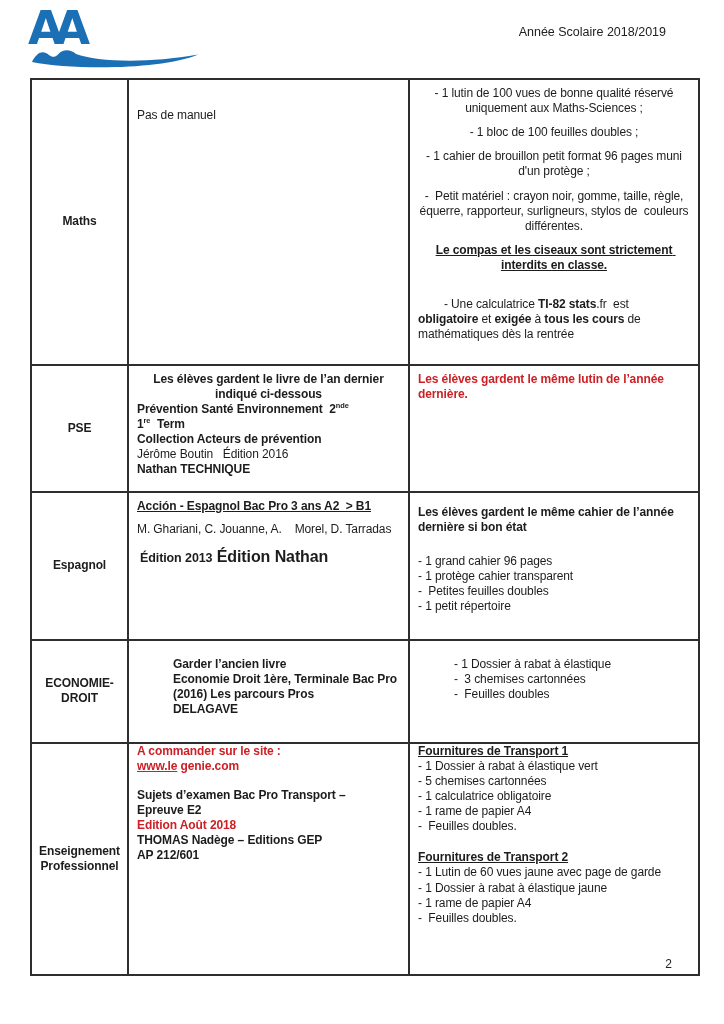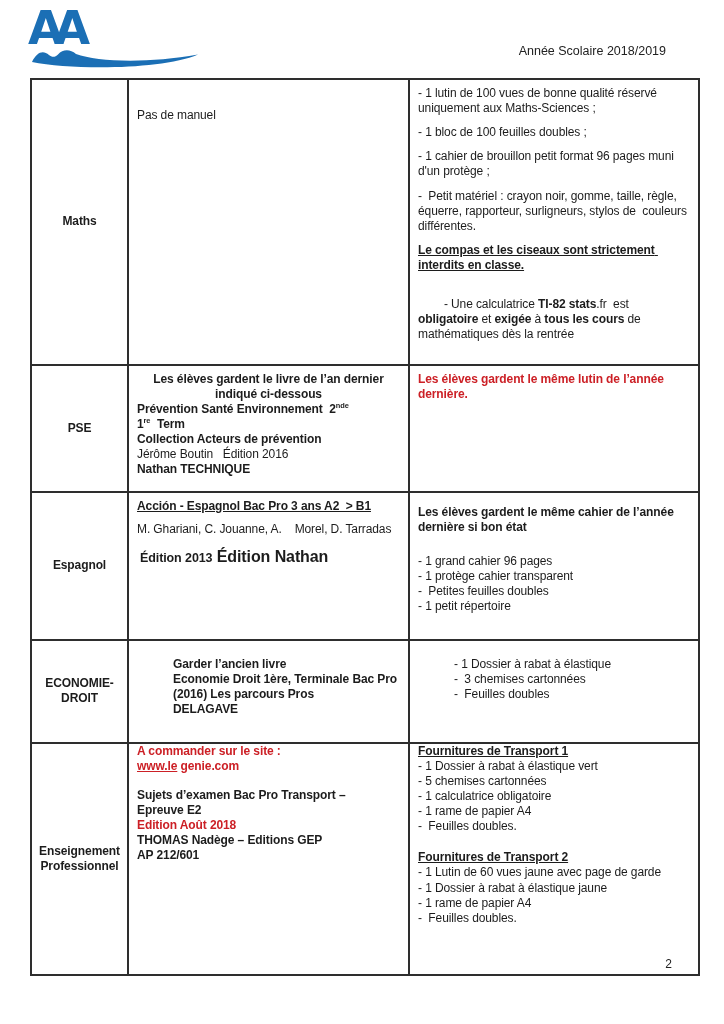--- a/index.html
+++ b/index.html
@@ -11,21 +11,21 @@
   .logo{position:absolute;left:28px;top:8px;width:190px;}
   .logo-row{display:flex;align-items:flex-start;}
   .monogram{
     color:#1b6fb5;font-weight:bold;font-size:46px;line-height:40px;
     letter-spacing:-9px;padding-right:14px;font-family:"DejaVu Sans", sans-serif;
   }
   .logo-text{padding-top:3px;}
   .logo-l1{color:#1b6fb5;font-size:13.5px;line-height:15px;}
   .logo-l2{color:#145ea6;font-size:16.5px;font-weight:bold;line-height:18px;}
   .swoosh{display:block;margin-top:-1px;margin-left:2px;}
-  .school-year{position:absolute;top:44px;right:58px;font-size:12.5px;color:#222;}
+  .school-year{position:absolute;top:25px;right:58px;font-size:12.5px;color:#222;}
   
   table.supplies{
     position:absolute;left:30px;top:78px;border-collapse:collapse;table-layout:fixed;
   }
   td{
     border:2px solid #2e2e2e;vertical-align:top;padding:6px 8px;
     font-size:12px;line-height:1.26;letter-spacing:-0.1px;
   }
   td.subject{
     vertical-align:middle;text-align:center;font-weight:bold;
@@ -34,21 +34,21 @@
   .r-maths{height:247px;}
   .r-pse{height:127px;}
   .r-esp{height:148px;}
   .r-eco{height:103px;}
   .r-ens{height:232px;}
   .pw{white-space:pre-wrap;}
   .b{font-weight:bold;}
   .red{color:#cc2026;}
   .u{text-decoration:underline;}
   .center{text-align:center;}
-  .item{margin-bottom:9px;}
+  .item{margin-bottom:9px;text-align:center;}
   .pad-top-16{padding-top:16px;padding-left:44px;}
   .pad-top-12{padding-top:0;}
   .book-maths{padding-top:22px;font-weight:normal;}
   sup{font-size:0.62em;vertical-align:super;line-height:0;}
   .ed-line{margin-top:10px;}
   .ed-small{font-weight:bold;font-size:12.5px;margin-left:3px;}
   .ed-big{font-weight:bold;font-size:16px;}
   .esp-title{margin-bottom:8px;}
   .esp-note{margin-bottom:19px;}
   .spacer14{height:14px;}

